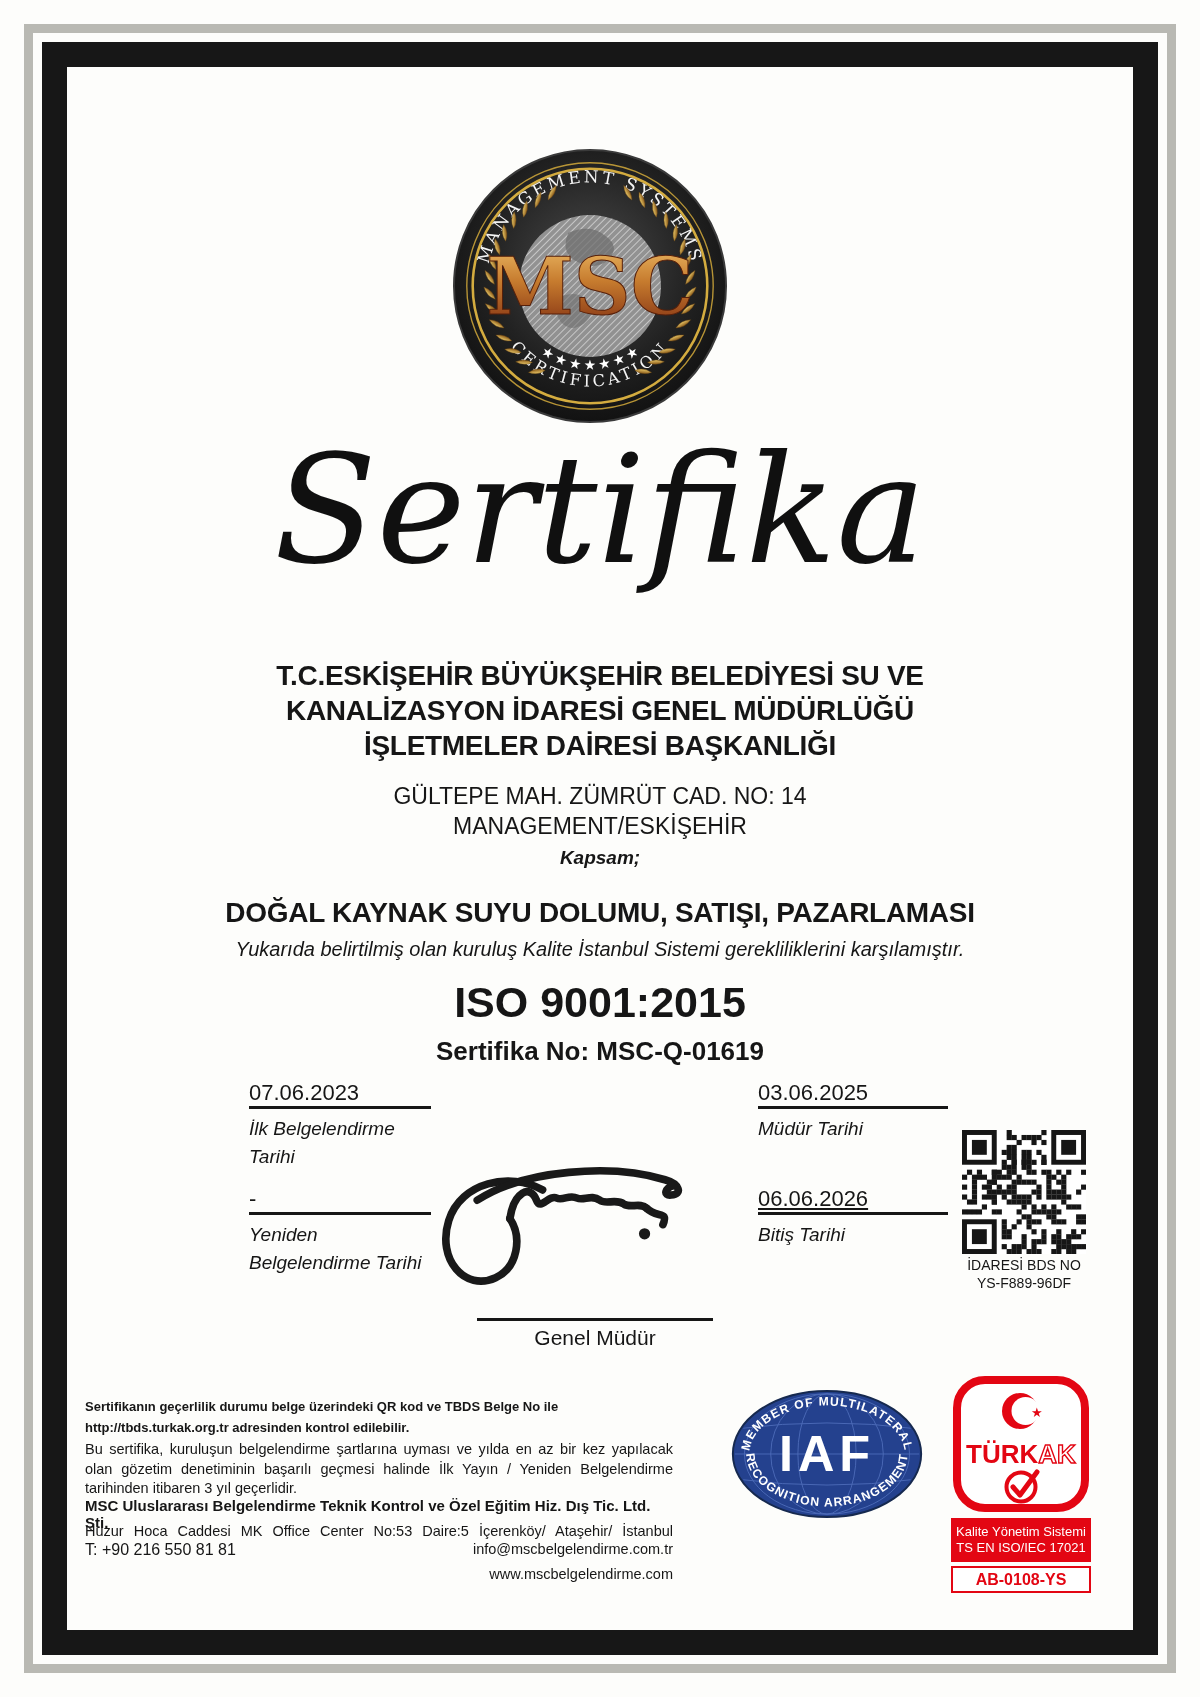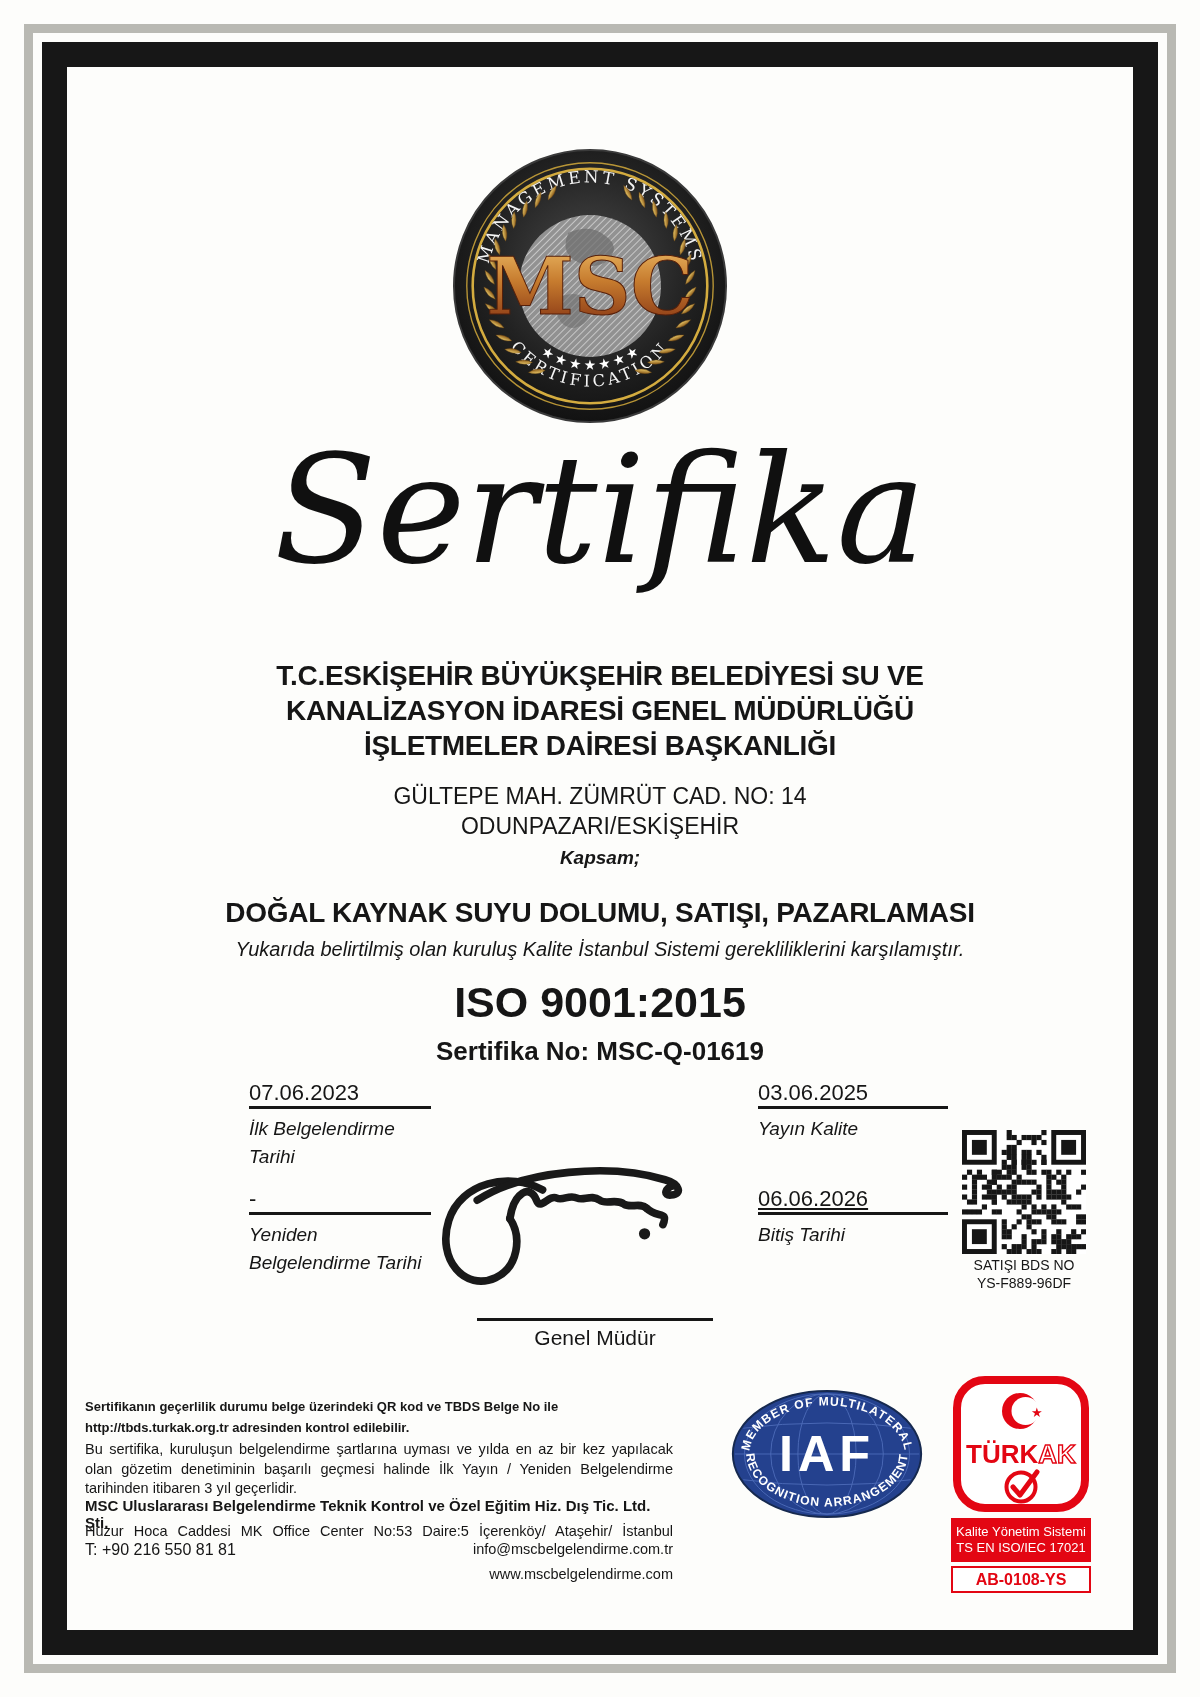--- a/index.html
+++ b/index.html
@@ -143,21 +143,21 @@
     <text x="380" y="150" text-anchor="middle" font-family="'DejaVu Serif',serif" font-style="italic" font-size="150" fill="#101010">Sertifika</text>
   </svg>
 
   <div class="abs center-block company">
     <div>T.C.ESKİŞEHİR BÜYÜKŞEHİR BELEDİYESİ SU VE</div>
     <div>KANALİZASYON İDARESİ GENEL MÜDÜRLÜĞÜ</div>
     <div>İŞLETMELER DAİRESİ BAŞKANLIĞI</div>
   </div>
   <div class="abs center-block address">
     <div>GÜLTEPE MAH. ZÜMRÜT CAD. NO: 14</div>
-    <div>ODUNPAZARI/ESKİŞEHİR</div>
+    <div>MANAGEMENT/ESKİŞEHİR</div>
   </div>
 
   <div class="abs center-block kapsam">Kapsam;</div>
   <div class="abs center-block scope">DOĞAL KAYNAK SUYU DOLUMU, SATIŞI, PAZARLAMASI</div>
   <div class="abs center-block statement">Yukarıda belirtilmiş olan kuruluş Kalite İstanbul Sistemi gerekliliklerini karşılamıştır.</div>
   <div class="abs center-block iso">ISO 9001:2015</div>
   <div class="abs center-block certno">Sertifika No: MSC-Q-01619</div>
 
   <div class="abs col-l date-value" style="top:1080px;">07.06.2023</div>
   <div class="abs col-l date-rule" style="top:1106px;"></div>
@@ -167,21 +167,21 @@
   </div>
   <div class="abs col-l date-value" style="top:1186px;">-</div>
   <div class="abs col-l date-rule" style="top:1212px;"></div>
   <div class="abs col-l date-label" style="top:1221px;">
     <div>Yeniden</div>
     <div>Belgelendirme Tarihi</div>
   </div>
 
   <div class="abs col-r date-value" style="top:1080px;">03.06.2025</div>
   <div class="abs col-r date-rule" style="top:1106px;"></div>
-  <div class="abs col-r date-label" style="top:1115px;">Yayın Kalite</div>
+  <div class="abs col-r date-label" style="top:1115px;">Müdür Tarihi</div>
   <div class="abs col-r date-value" style="top:1186px;text-decoration:underline;">06.06.2026</div>
   <div class="abs col-r date-rule" style="top:1212px;"></div>
   <div class="abs col-r date-label" style="top:1221px;">Bitiş Tarihi</div>
 
   <svg class="abs sig-svg" viewBox="0 0 300 175">
     <g fill="none" stroke="#191919" stroke-width="7.5" stroke-linecap="round" stroke-linejoin="round">
       <path d="M 128,60 C 96,42 48,52 36,90 C 24,128 52,160 82,146 C 104,136 108,106 96,88"></path>
       <path d="M 96,88 C 100,62 116,54 122,70 C 126,81 134,64 142,68 C 148,71 154,64 162,68 C 168,71 176,64 184,70 C 190,75 200,68 208,74 C 214,78 224,72 230,78"></path>
       <path d="M 64,70 C 110,40 196,34 248,50 C 262,54 266,64 254,65 C 246,66 248,58 256,56"></path>
       <path d="M 230,78 C 240,88 252,80 246,94"></path>
@@ -408,21 +408,21 @@
         <rect x="10" y="6" width="1.04" height="1.04" fill="#161616"></rect>
         <rect x="6" y="10" width="1.04" height="1.04" fill="#161616"></rect>
         <rect x="12" y="6" width="1.04" height="1.04" fill="#161616"></rect>
         <rect x="6" y="12" width="1.04" height="1.04" fill="#161616"></rect>
         <rect x="14" y="6" width="1.04" height="1.04" fill="#161616"></rect>
         <rect x="6" y="14" width="1.04" height="1.04" fill="#161616"></rect>
         <rect x="16" y="6" width="1.04" height="1.04" fill="#161616"></rect>
         <rect x="6" y="16" width="1.04" height="1.04" fill="#161616"></rect>
       </g>
   </svg>
-  <div class="abs qr-label" style="top:1256px;">SATIŞI BDS NO</div>
+  <div class="abs qr-label" style="top:1256px;">İDARESİ BDS NO</div>
   <div class="abs qr-label" style="top:1274px;">YS-F889-96DF</div>
 
   <div class="abs gm-rule"></div>
   <div class="abs gm-text">Genel Müdür</div>
 
   <div class="abs foot note1">Sertifikanın geçerlilik durumu belge üzerindeki QR kod ve TBDS Belge No ile http://tbds.turkak.org.tr adresinden kontrol edilebilir.</div>
   <div class="abs foot note2">Bu sertifika, kuruluşun belgelendirme şartlarına uyması ve yılda en az bir kez yapılacak olan gözetim denetiminin başarılı geçmesi halinde İlk Yayın / Yeniden Belgelendirme tarihinden itibaren 3 yıl geçerlidir.</div>
   <div class="abs foot issuer">MSC Uluslararası Belgelendirme Teknik Kontrol ve Özel Eğitim Hiz. Dış Tic. Ltd. Şti.</div>
   <div class="abs foot iaddr">Huzur Hoca Caddesi MK Office Center No:53 Daire:5 İçerenköy/ Ataşehir/ İstanbul</div>
   <div class="abs foot phone">T: +90 216 550 81 81</div>

